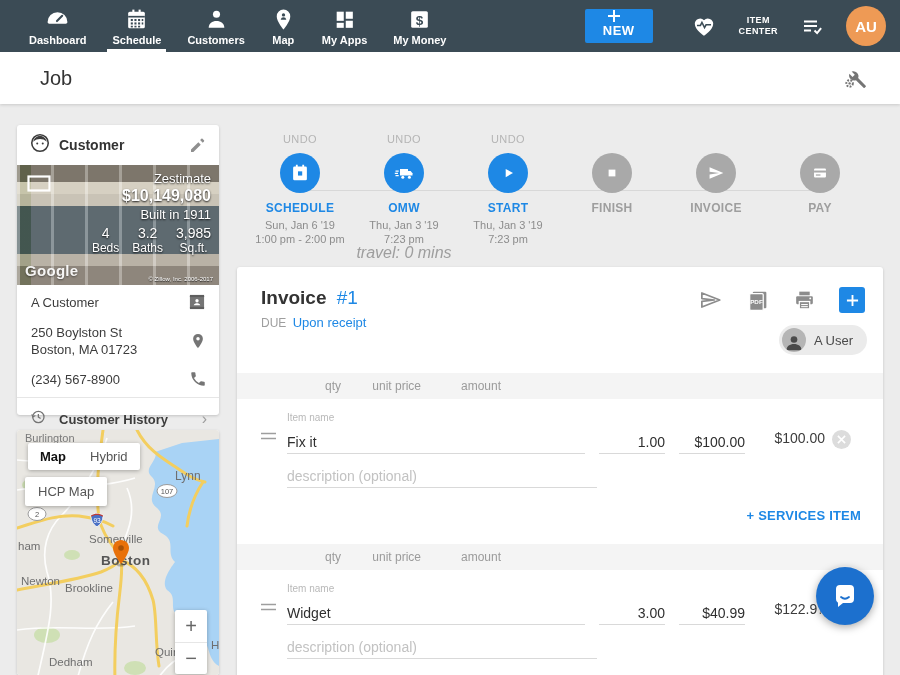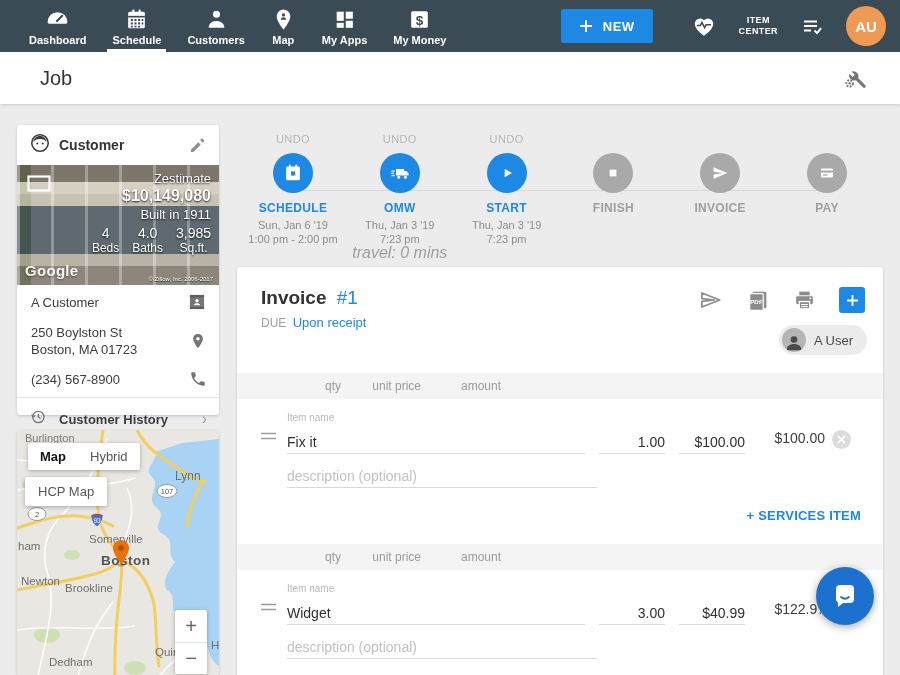--- a/index.html
+++ b/index.html
@@ -11,21 +11,21 @@
   .topnav { position:absolute; left:0; top:0; width:900px; height:52px; background:#3B4B55;
     display:flex; align-items:stretch; z-index:30; }
   .nav-tabs { display:flex; padding-left:16px; }
   .nav-tab { display:flex; flex-direction:column; align-items:center; justify-content:center;
     padding:0 13px; position:relative; cursor:pointer; }
   .nav-tab .ticon { height:26px; display:flex; align-items:center; }
   .nav-tab .tlabel { color:#fff; font-size:11px; font-weight:bold; margin-top:2px; }
   .nav-tab.active::after { content:""; position:absolute; left:8px; right:8px; bottom:0; height:3px; background:#fff; }
   .nav-right { margin-left:auto; display:flex; align-items:center; padding-right:14px; }
   .new-btn { background:#1E88E5; color:#fff; height:34px; border-radius:2px; display:flex;
-    align-items:center; padding:0 18px; font-weight:bold; font-size:13px; letter-spacing:.5px; margin-right:26px; cursor:pointer; }
+    align-items:center; padding:0 18px; font-weight:bold; font-size:13px; letter-spacing:.5px; margin-right:26px; cursor:pointer;flex-direction:column; }
   .new-btn svg { margin-right:10px; }
   .nav-ico { margin:0 12px; display:flex; align-items:center; cursor:pointer; }
   .help-center { color:#fff; font-size:9px; font-weight:bold; text-align:center; line-height:11px;
     letter-spacing:.4px; margin:0 10px; cursor:pointer; }
   .avatar { width:40px; height:40px; border-radius:50%; background:#EE9A55; color:#fff; font-size:15px;
     font-weight:bold; display:flex; align-items:center; justify-content:center; margin-left:10px; cursor:pointer; }
 
   
   .pagehead { position:absolute; left:0; top:52px; width:900px; height:52px; background:#fff;
     box-shadow:0 1px 3px rgba(0,0,0,.15); display:flex; align-items:center; z-index:20; }
@@ -78,21 +78,21 @@
   .hcp-btn { position:absolute; left:8px; top:47px; background:#fff; box-shadow:0 1px 4px rgba(0,0,0,.3);
     border-radius:2px; font-size:13px; padding:7px 13px; color:#565656; z-index:3; cursor:pointer; }
   .zoomctl { position:absolute; right:12px; top:180px; width:32px; background:#fff; border-radius:2px;
     box-shadow:0 1px 4px rgba(0,0,0,.3); z-index:3; }
   .zbtn { height:32px; display:flex; align-items:center; justify-content:center; font-size:20px;
     color:#666; cursor:pointer; }
   .zbtn + .zbtn { border-top:1px solid #E6E6E6; }
 
   
   .steps { position:absolute; left:237px; top:133px; width:646px; display:flex;
-    justify-content:space-between; padding:0 4px; }
+    justify-content:center; padding:0 4px; }
   .steps-line { position:absolute; left:56px; right:56px; top:57px; height:1px; background:#D8D8D8; }
   .step { width:104px; display:flex; flex-direction:column; align-items:center; position:relative; }
   .undo { height:20px; font-size:11px; color:#B5B5B5; letter-spacing:.4px; cursor:pointer; }
   .scircle { width:40px; height:40px; border-radius:50%; display:flex; align-items:center;
     justify-content:center; cursor:pointer; }
   .step.done .scircle { background:#1E88E5; }
   .step.pending .scircle { background:#A9A9A9; }
   .slabel { margin-top:8px; font-size:12px; font-weight:bold; letter-spacing:.3px; }
   .step.done .slabel { color:#1E88E5; }
   .step.pending .slabel { color:#9E9E9E; }
@@ -295,21 +295,21 @@
     <div class="zest">
       <div class="z1">Zestimate</div>
       <div class="z2">$10,149,080</div>
       <div class="z3">Built in 1911</div>
       <div class="zstats">
         <div class="zstat">
             <div class="zv">4</div>
             <div class="zl">Beds</div>
           </div>
         <div class="zstat">
-            <div class="zv">4.0</div>
+            <div class="zv">3.2</div>
             <div class="zl">Baths</div>
           </div>
         <div class="zstat">
             <div class="zv">3,985</div>
             <div class="zl">Sq.ft.</div>
           </div>
       </div>
     </div>
     <div class="gwm">Google</div>
     <div class="zcopy">© Zillow, Inc. 2006-2017</div>

